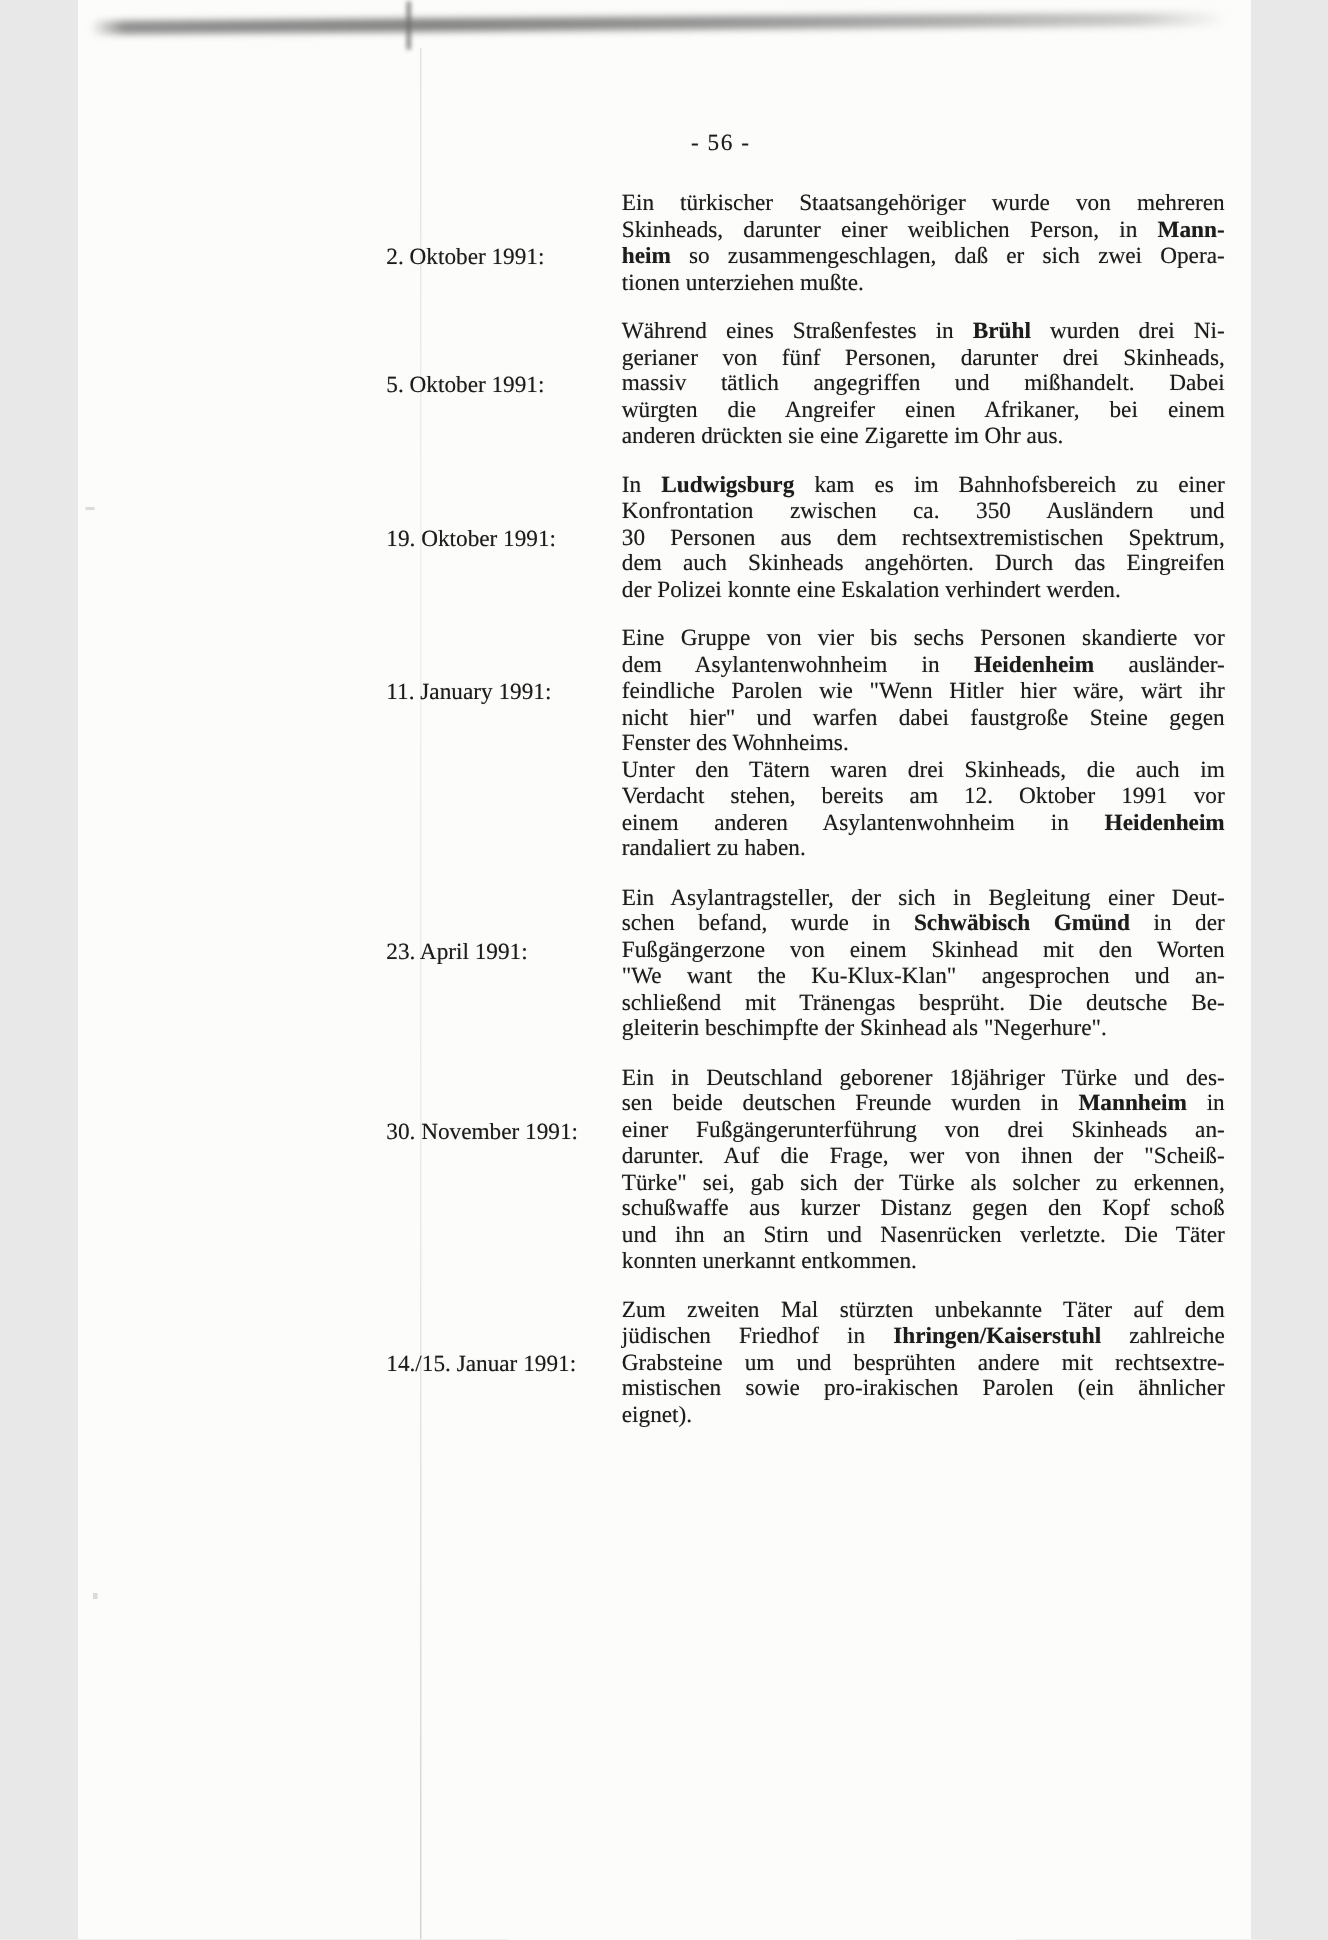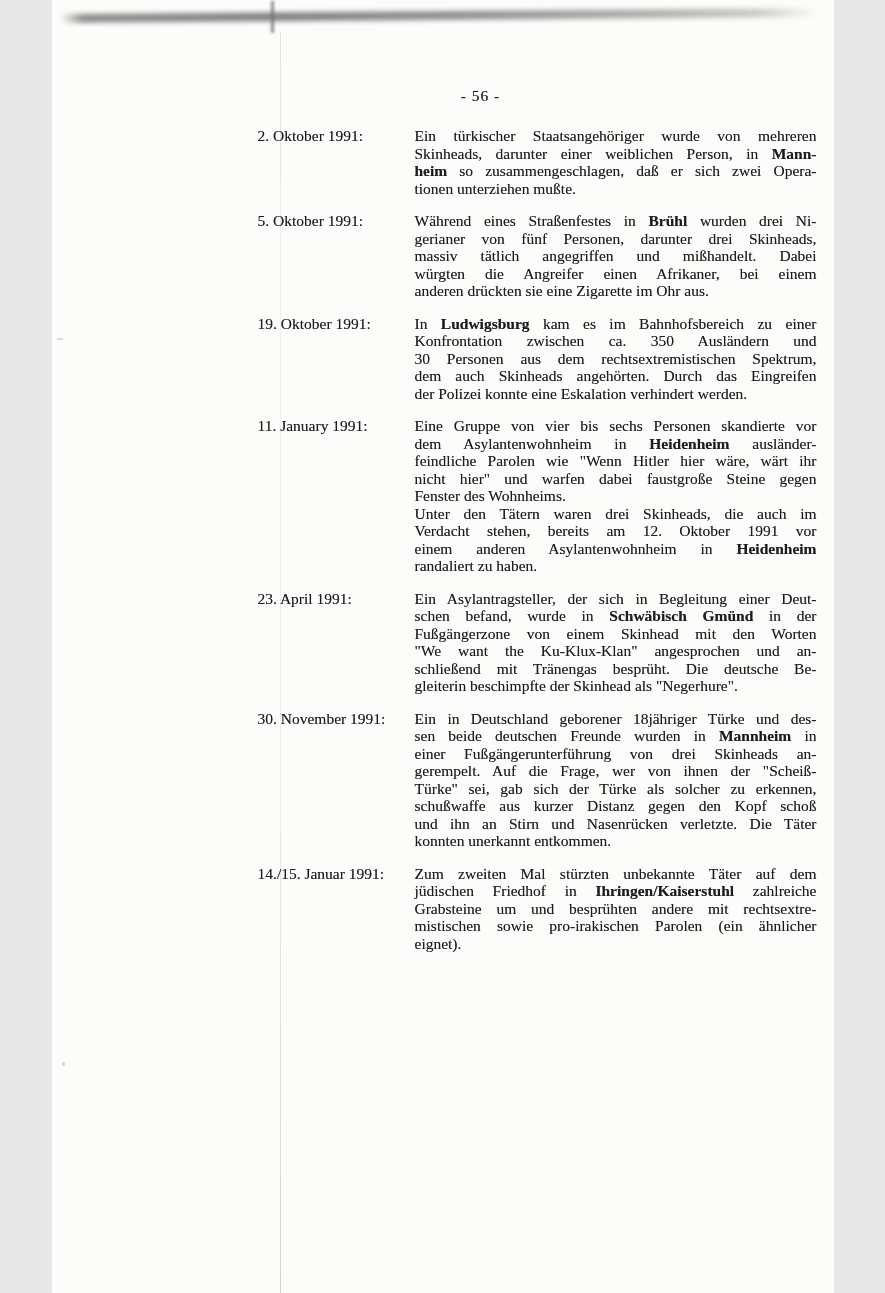--- a/index.html
+++ b/index.html
@@ -42,21 +42,21 @@
   .doc-text { filter:blur(0.24px); text-shadow:0 0 0.5px rgba(25,25,25,.5); }
   .page-num {
     position:absolute; left:429px; top:87px;
     transform:translateX(-50%);
     font-size:15.5px; line-height:17.5px;
     letter-spacing:1px;
     white-space:nowrap;
   }
   .content { position:absolute; left:206px; top:127px; width:562px; }
   .event-row { display:flex; margin-bottom:15px; font-size:15.5px; line-height:17.5px; }
-  .event-date { width:157px; flex:none; }
+  .event-date { width:157px; flex:none;margin-top:36px; }
   .event-body { width:402px; flex:none; }
   .line { text-align:justify; text-align-last:justify; }
   .line-last { text-align-last:left; }
   .b { font-weight:bold; }
   .section-heading {
     margin:41px 0 31px 0;
     font-size:15.5px; line-height:17.5px; font-weight:normal;
   }
 </style>
 </head>
@@ -133,21 +133,21 @@
             <div class="line line-last"><span>gleiterin beschimpfte der Skinhead als "Negerhure".</span></div>
           </div>
   </div>
 
   <div class="event-row">
     <div class="event-date">30. November 1991:</div>
     <div class="event-body">
             <div class="line"><span>Ein in Deutschland geborener 18jähriger Türke und des-</span></div>
             <div class="line"><span>sen beide deutschen Freunde wurden in </span><span class="b">Mannheim</span><span> in</span></div>
             <div class="line"><span>einer Fußgängerunterführung von drei Skinheads an-</span></div>
-            <div class="line"><span>gerempelt. Auf die Frage, wer von ihnen der "Scheiß-</span></div>
+            <div class="line"><span>darunter. Auf die Frage, wer von ihnen der "Scheiß-</span></div>
             <div class="line"><span>Türke" sei, gab sich der Türke als solcher zu erkennen,</span></div>
             <div class="line"><span>schußwaffe aus kurzer Distanz gegen den Kopf schoß</span></div>
             <div class="line"><span>und ihn an Stirn und Nasenrücken verletzte. Die Täter</span></div>
             <div class="line line-last"><span>konnten unerkannt entkommen.</span></div>
           </div>
   </div>
 </div>
     <div id="events-after">
   <div class="event-row">
     <div class="event-date">14./15. Januar 1991:</div>

